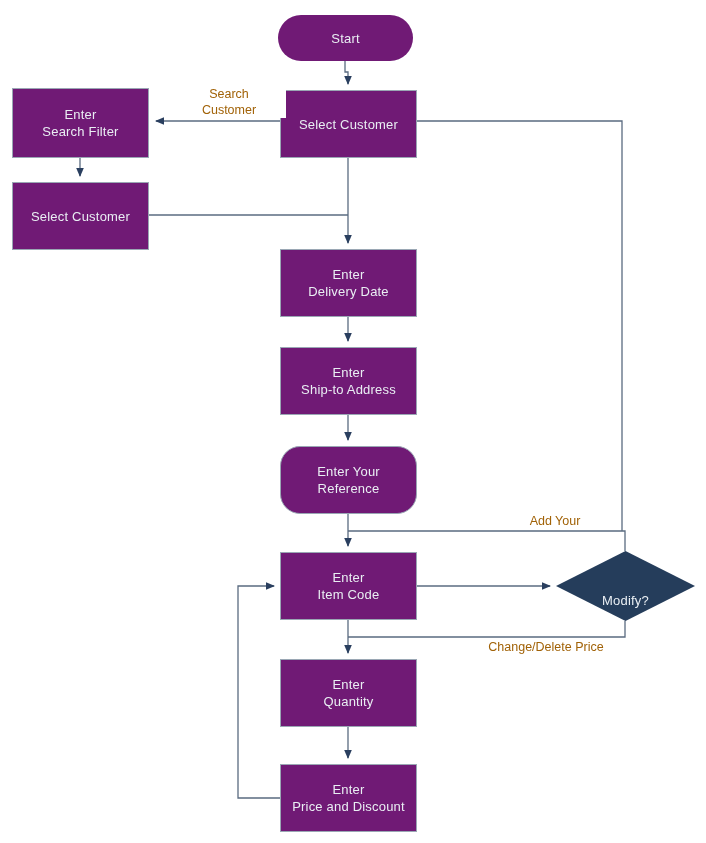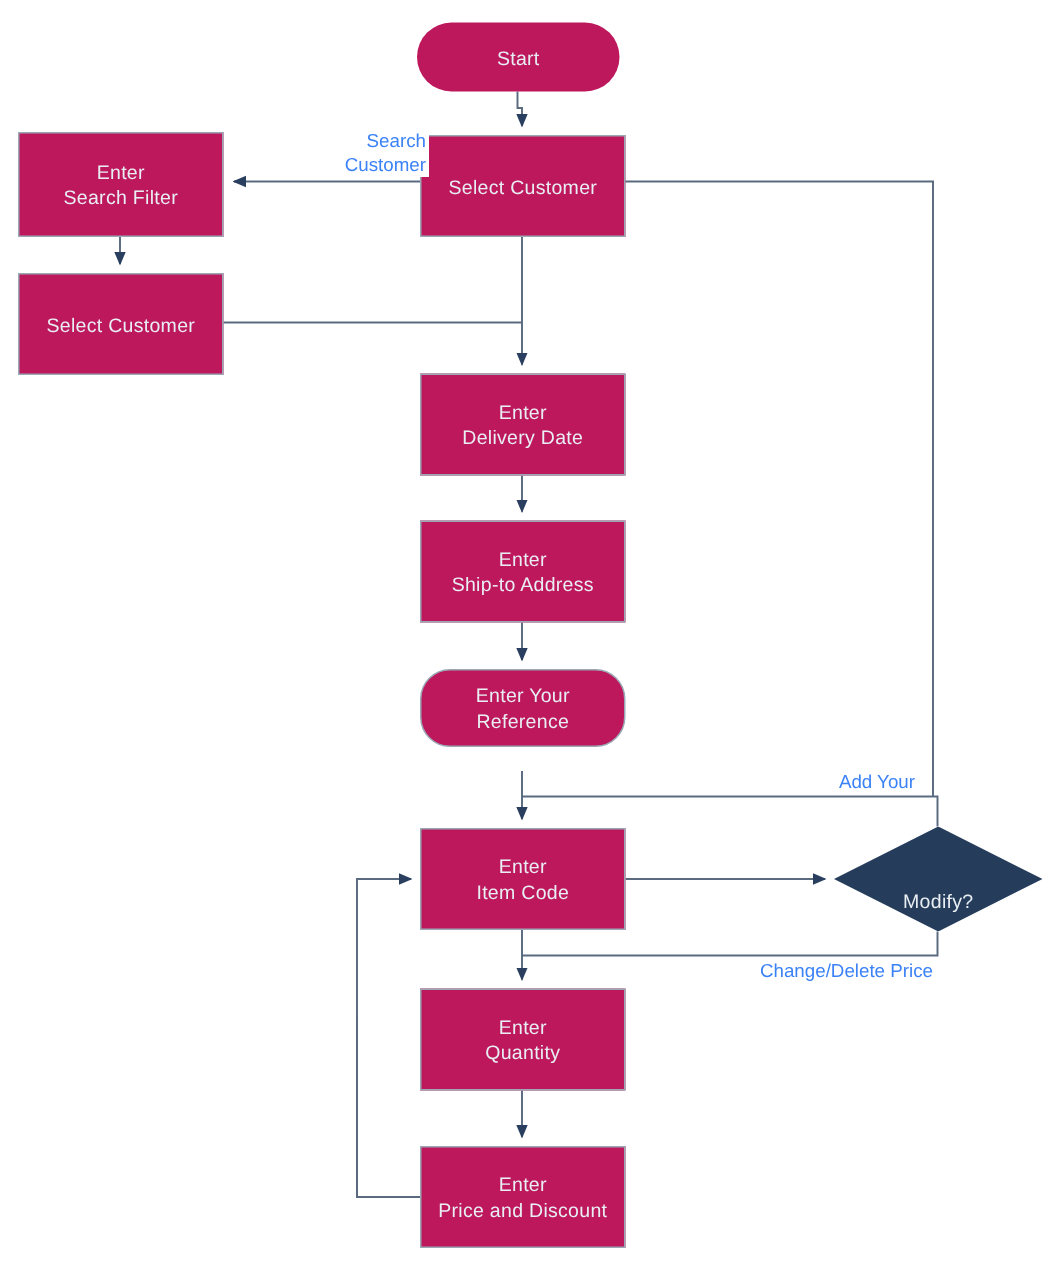--- a/index.html
+++ b/index.html
@@ -19,21 +19,21 @@
   }
   #edges {
     position: absolute;
     left: 0;
     top: 0;
     width: 706px;
     height: 843px;
   }
   .node {
     position: absolute;
-    background: #be185d;
+    background: #701a75;
     border: 1px solid #9aa7b4;
     box-sizing: border-box;
     display: flex;
     align-items: center;
     justify-content: center;
     text-align: center;
     color: #E9EEF3;
     font-size: 13px;
     line-height: 17px;
     letter-spacing: 0.2px;
@@ -58,24 +58,24 @@
     clip-path: polygon(50% 0%, 100% 50%, 50% 100%, 0% 50%);
     z-index: 1;
   }
   .decision .dia-label {
     position: relative;
     z-index: 2;
     margin-top: 28px;
   }
   .edge-label {
     position: absolute;
-    color: #3b82f6;
+    color: #a16207;
     font-size: 12.5px;
     line-height: 16px;
-    text-align: right;
+    text-align: center;
     white-space: pre-line;
     z-index: 4;
     background: #ffffff;
     padding: 0 2px;
   }
 </style>
 </head>
 <body>
 
 <div id="canvas">
@@ -139,21 +139,21 @@
   <div class="node" style="left:280px; top:249px; width:137px; height:68px;">
     <span>Enter
 Delivery Date</span>
   </div>
 
   <div class="node" style="left:280px; top:347px; width:137px; height:68px;">
     <span>Enter
 Ship-to Address</span>
   </div>
 
-  <div class="node" style="left:280px; top:446px; width:137px; height:52px;border-radius:20px;">
+  <div class="node" style="left:280px; top:446px; width:137px; height:68px;border-radius:20px;">
     <span>Enter Your
 Reference</span>
   </div>
 
   <div class="node" style="left:280px; top:552px; width:137px; height:68px;">
     <span>Enter
 Item Code</span>
   </div>
 
   <div class="node decision" style="left:556px; top:551px; width:139px; height:70px;">

